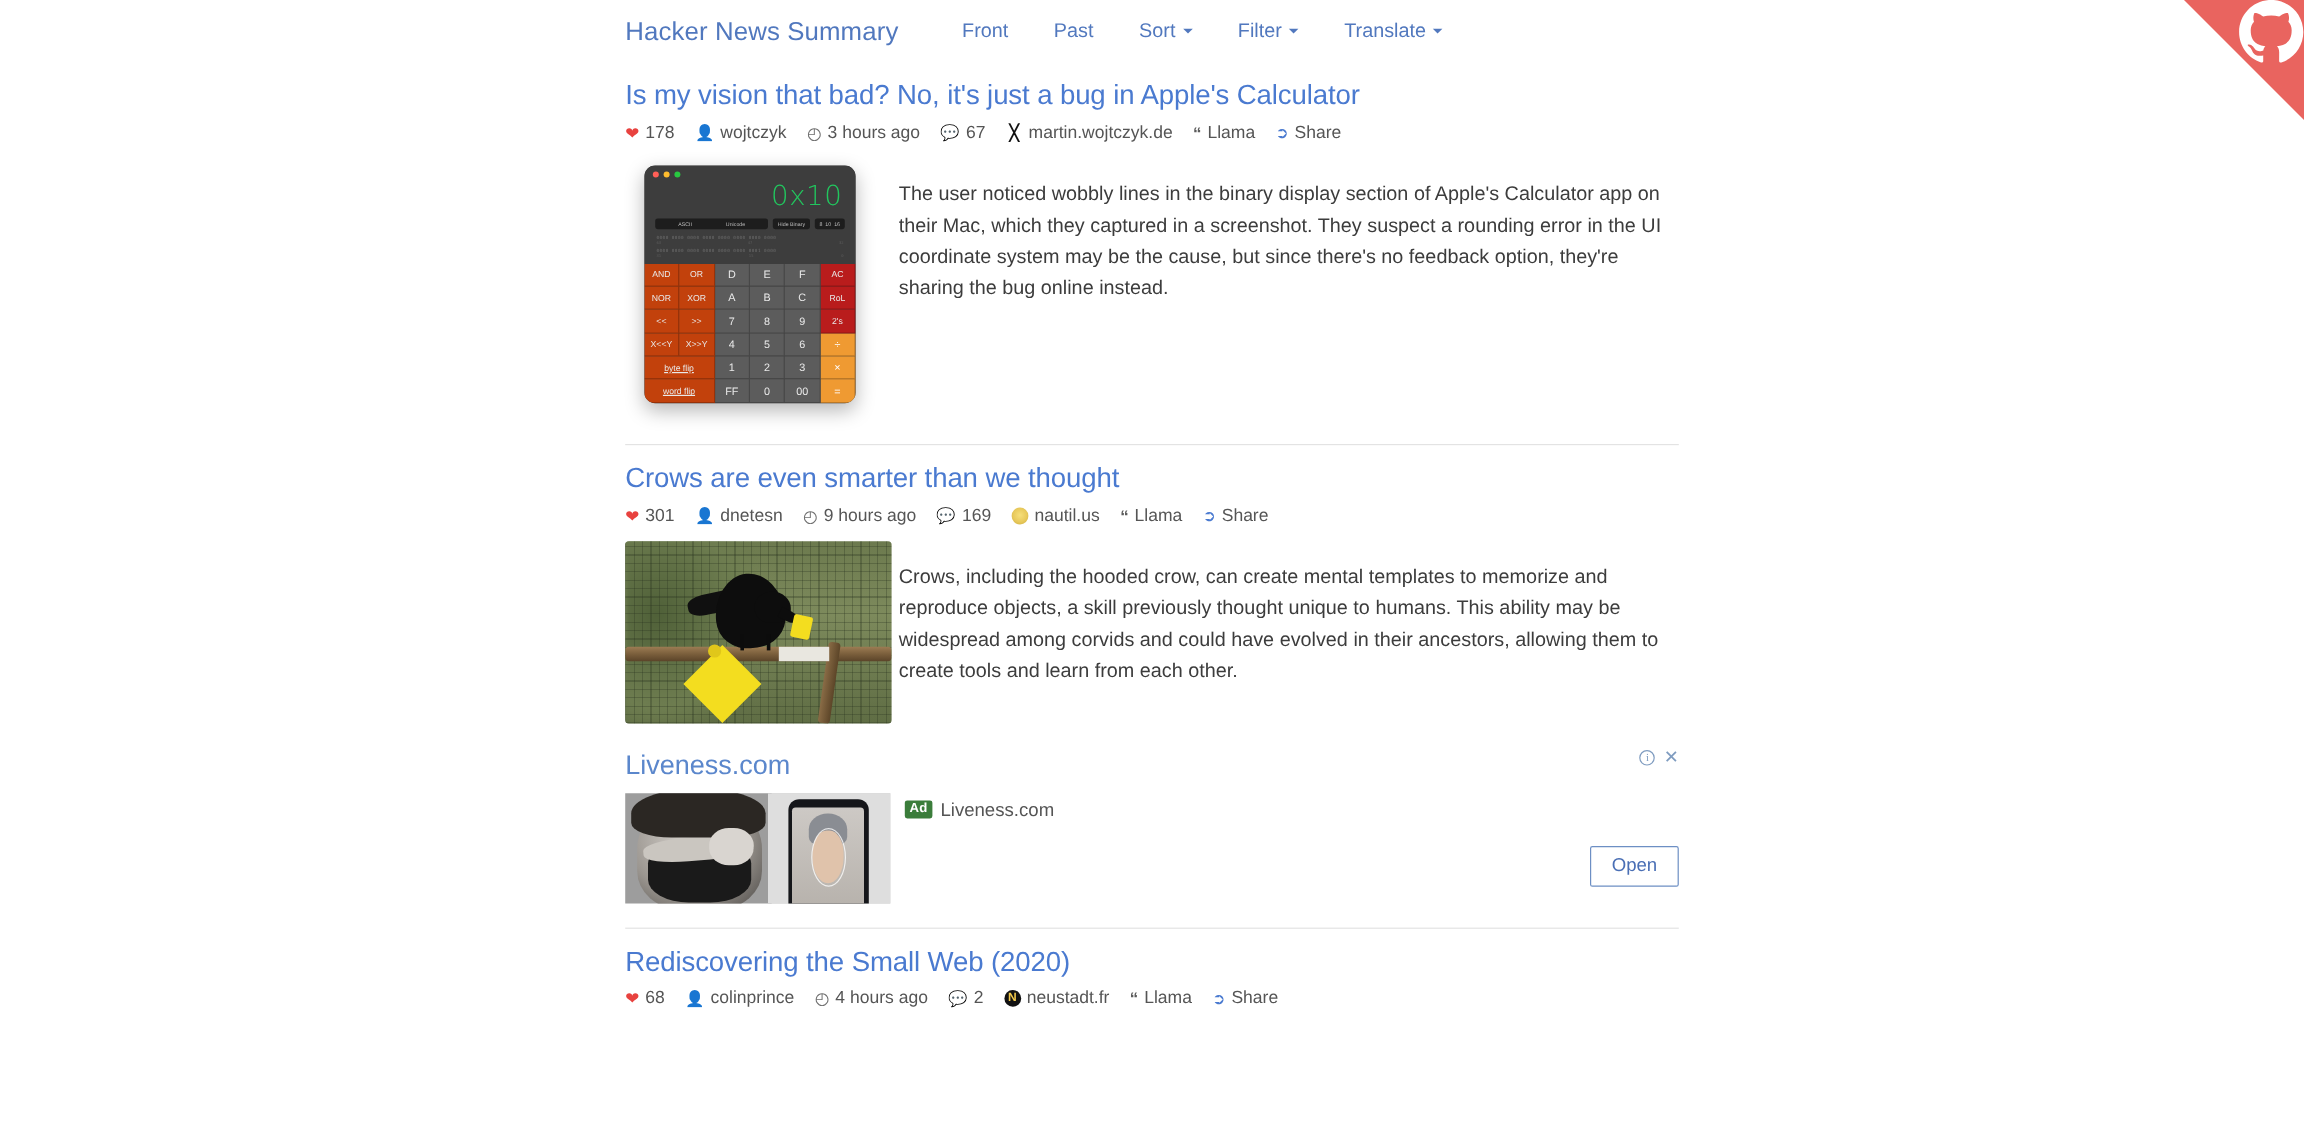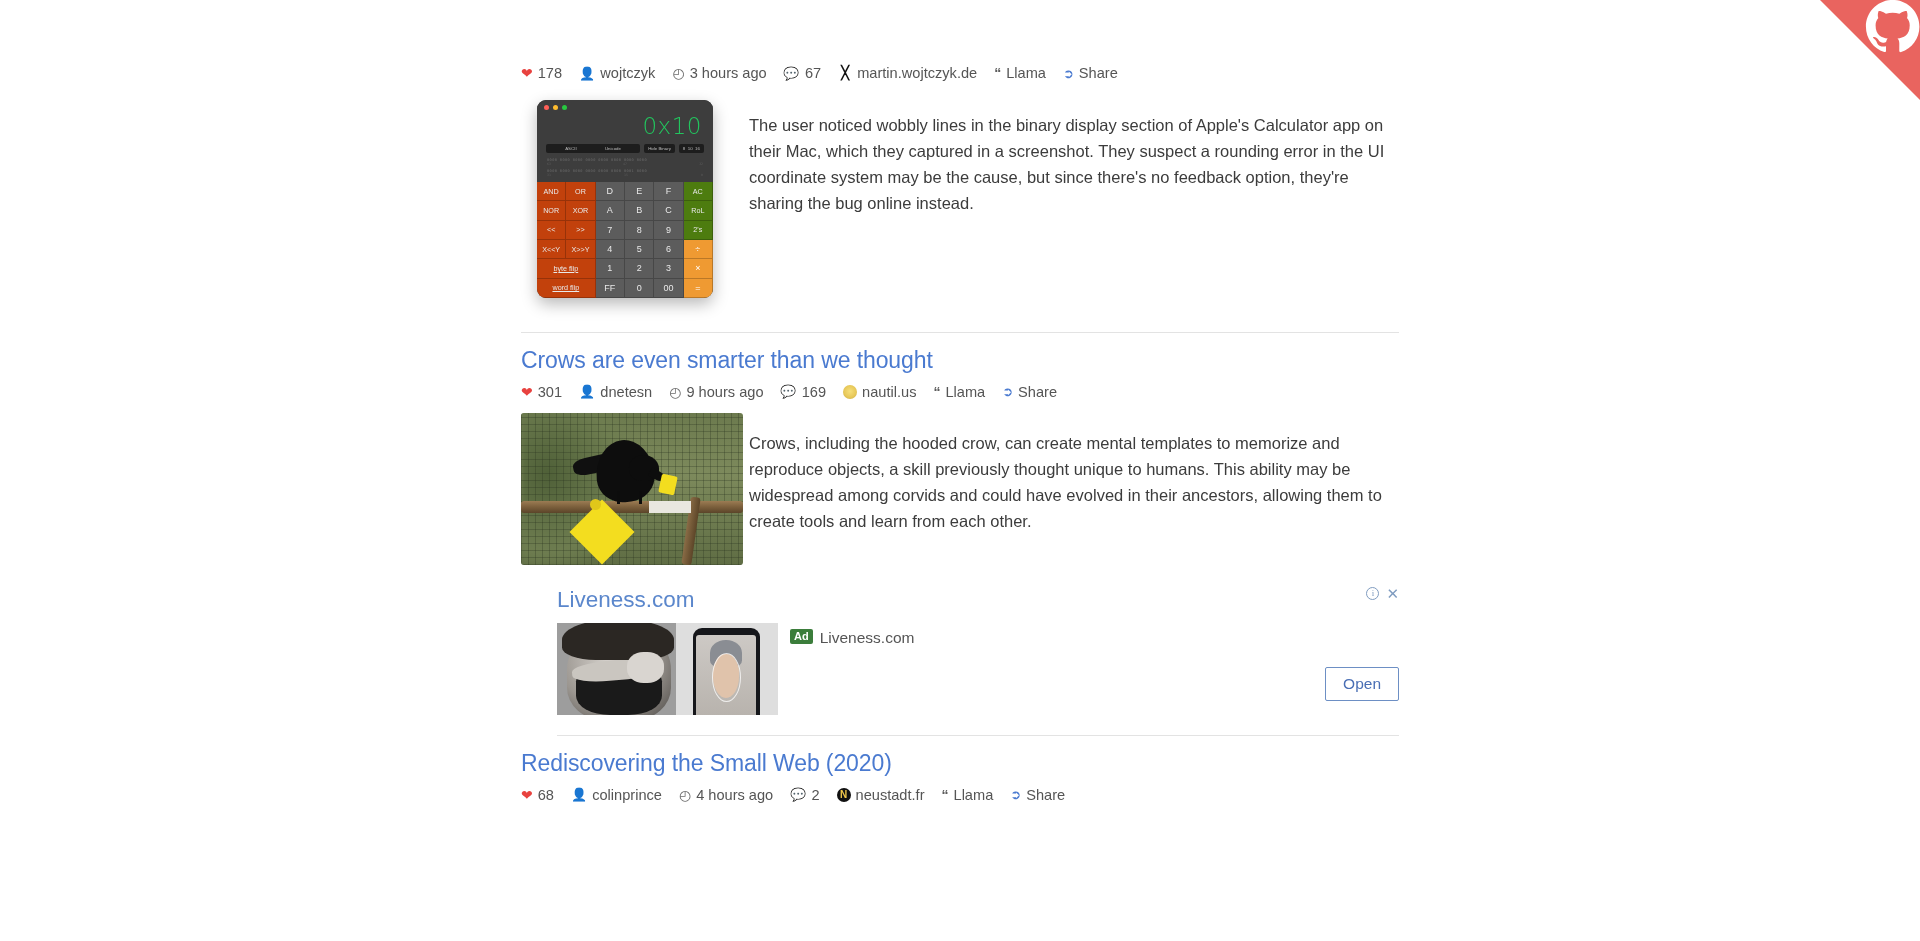--- a/index.html
+++ b/index.html
@@ -258,21 +258,21 @@
     display: flex;
     align-items: center;
     justify-content: center;
     color: #e9e9e9;
     font-size: 7.2px;
     border-right: 0.5px solid rgba(0,0,0,0.22);
     border-bottom: 0.5px solid rgba(0,0,0,0.22);
   }
   .key.fn { background: #c2410c; }
   .key.num { background: #5c5c5c; font-size: 9px; }
-  .key.side { background: #4d7c0f; }
+  .key.side { background: #b91c1c; }
   .key.op { background: #ef9a32; color: #fff; font-size: 9px; }
   .key.span2 { grid-column: span 2; text-decoration: underline; }
 
   
   .crow-img {
     width: 222px;
     height: 152px;
     border-radius: 3px;
     position: relative;
     overflow: hidden;
@@ -361,21 +361,20 @@
     position: absolute; left: 69px; top: 86px;
     width: 11px; height: 11px;
     background: #e0c71a;
     border-radius: 50%;
   }
 
   
   .ad {
     position: relative;
     padding-top: 22px;
-    margin-left: 36px;
   }
   .ad-title {
     font-size: 22.5px;
     color: #5b87cc;
     text-decoration: none;
     display: inline-block;
     margin-bottom: 10px;
   }
   .ad-ctrl {
     position: absolute;
@@ -533,24 +532,48 @@
 
   <div class="gh-ribbon">
     <svg width="100" height="100" viewBox="0 0 100 100" aria-hidden="true">
       <path d="M100 0 L0 0 L100 100 Z" fill="#e9645f"></path>
       <g transform="translate(60,14) scale(0.055)" fill="#ffffff">
         <path d="M256 0C114.6 0 0 114.6 0 256c0 113.1 73.4 209.1 175.1 243 12.8 2.4 17.5-5.5 17.5-12.3 0-6.1-.2-22.2-.3-43.5-71.3 15.5-86.3-34.4-86.3-34.4-11.6-29.6-28.4-37.5-28.4-37.5-23.2-15.9 1.8-15.6 1.8-15.6 25.7 1.8 39.2 26.4 39.2 26.4 22.8 39.1 59.9 27.8 74.5 21.3 2.3-16.5 8.9-27.8 16.2-34.2-56.9-6.5-116.8-28.5-116.8-126.7 0-28 10-50.9 26.4-68.8-2.7-6.5-11.4-32.6 2.5-68 0 0 21.5-6.9 70.4 26.3 20.4-5.7 42.3-8.5 64.1-8.6 21.7.1 43.7 2.9 64.1 8.6 48.9-33.2 70.3-26.3 70.3-26.3 14 35.4 5.2 61.5 2.6 68 16.4 17.9 26.3 40.8 26.3 68.8 0 98.4-60 120.1-117.1 126.5 9.2 7.9 17.4 23.6 17.4 47.6 0 34.4-.3 62.1-.3 70.5 0 6.8 4.6 14.8 17.6 12.3C438.7 465 512 369 512 256 512 114.6 397.4 0 256 0z" transform="translate(-256,-256) scale(1.9)"></path>
       </g>
     </svg>
   </div>
 
+  <nav class="navbar">
+    <a class="brand" href="#">Hacker News Summary</a>
+    <div class="nav-links">
+      <a class="nav-link" href="#">
+        <span>Front</span>
+      </a>
+      <a class="nav-link" href="#">
+        <span>Past</span>
+      </a>
+      <a class="nav-link" href="#">
+        <span>Sort</span>
+        <i class="caret"></i>
+      </a>
+      <a class="nav-link" href="#">
+        <span>Filter</span>
+        <i class="caret"></i>
+      </a>
+      <a class="nav-link" href="#">
+        <span>Translate</span>
+        <i class="caret"></i>
+      </a>
+    </div>
+  </nav>
 
   <main class="content">
 
     <article class="story">
+      <a class="story-title" href="#">Is my vision that bad? No, it's just a bug in Apple's Calculator</a>
 
       <div class="meta">
         <span class="meta-item">
           <span class="mi-icon heart">❤</span>
           <span>178</span>
         </span>
         <a class="meta-item link" href="#">
           <span class="mi-icon user-ic">👤</span>
           <span>wojtczyk</span>
         </a>

